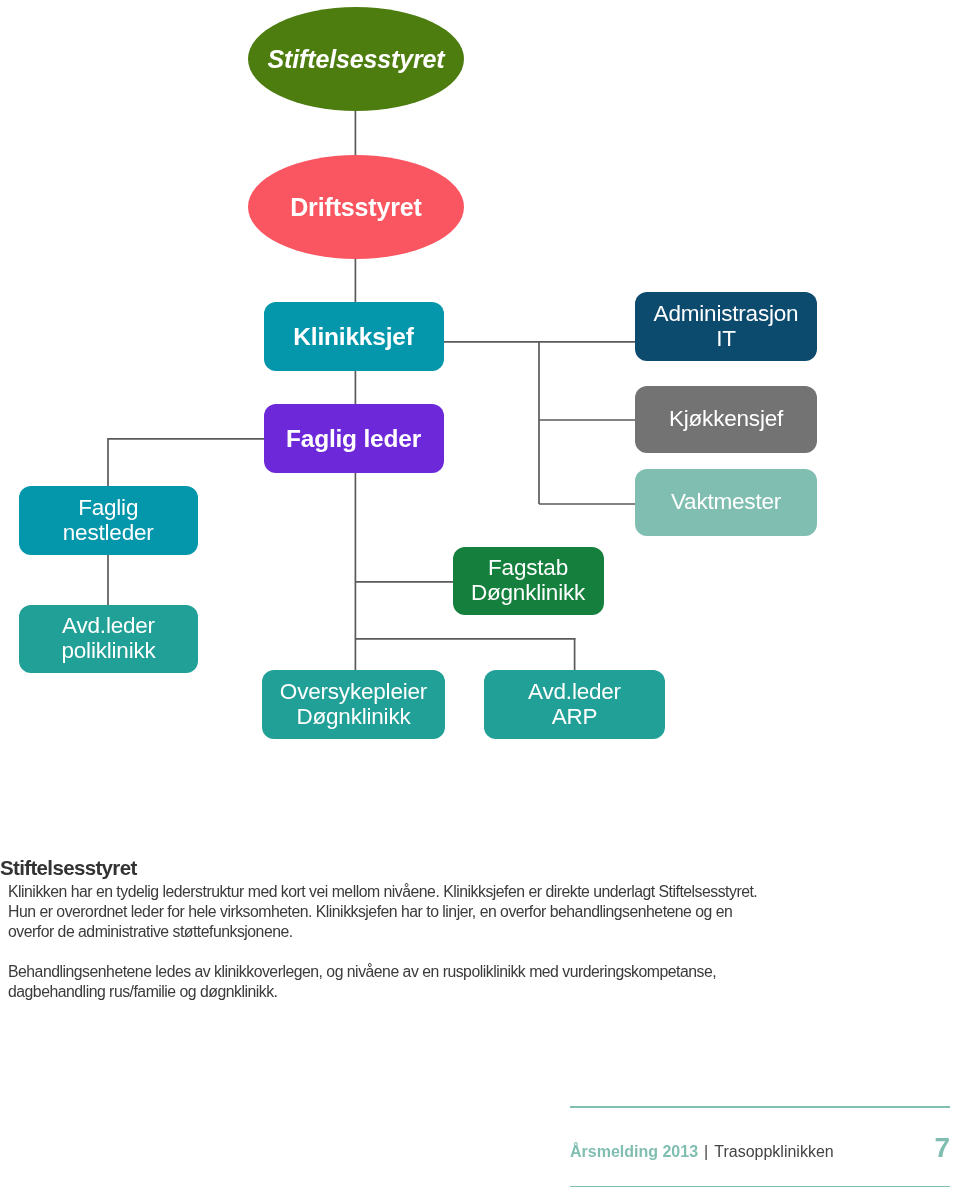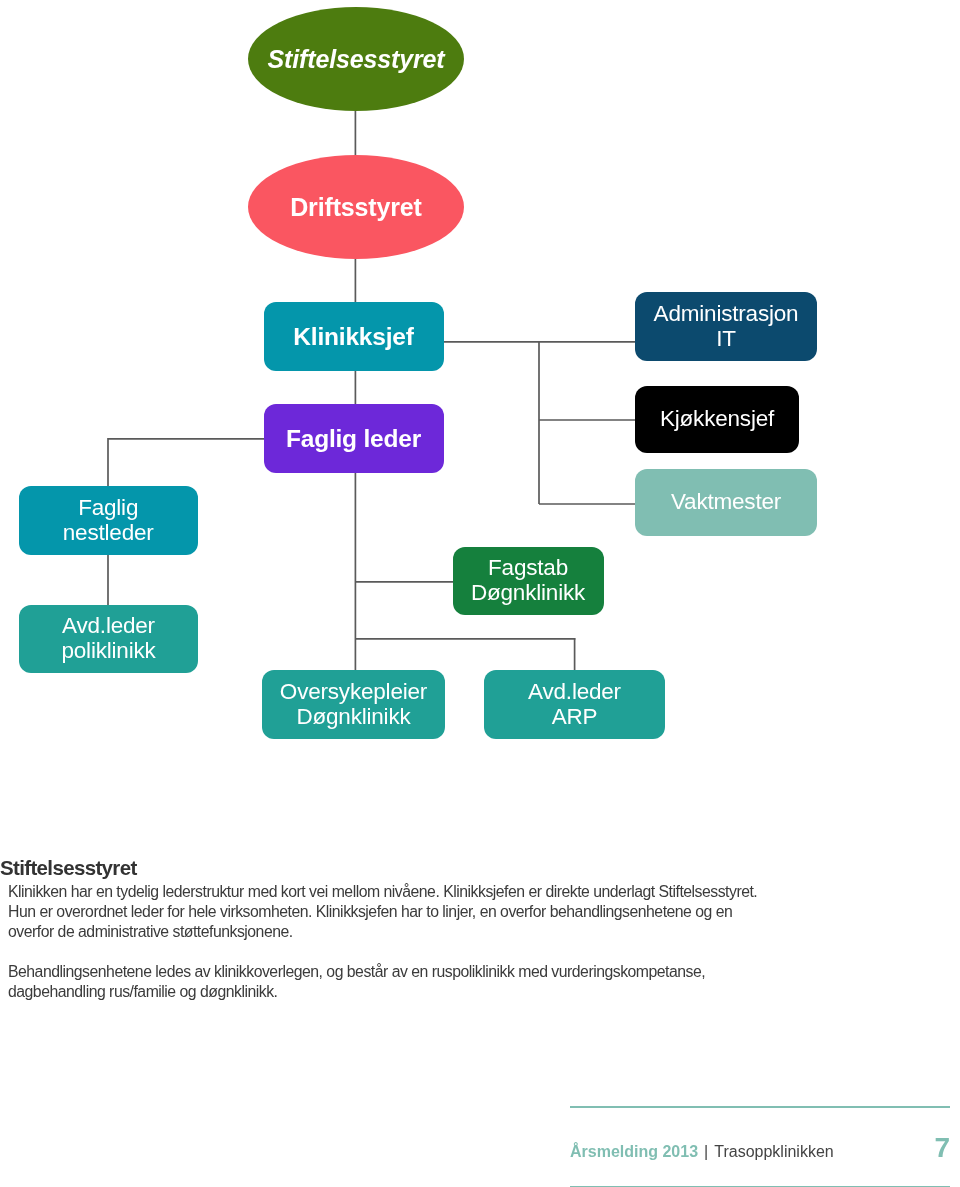--- a/index.html
+++ b/index.html
@@ -64,21 +64,21 @@
     <div class="node box reg" style="left:635px;top:292px;width:182px;height:69px;background:#0c4a6e;">
       <span>
         <span>Administrasjon</span><br><span>IT</span>
       </span>
     </div>
 
     <div class="node box bold" style="left:263.5px;top:404px;width:180px;height:69px;background:#6d28d9;">
       <span>Faglig leder</span>
     </div>
 
-    <div class="node box reg" style="left:635px;top:386px;width:164px;height:67px;background:#000000;">
+    <div class="node box reg" style="left:635px;top:386px;width:182px;height:67px;background:#737373;">
       <span>Kjøkkensjef</span>
     </div>
 
     <div class="node box reg" style="left:18.7px;top:486px;width:179px;height:69px;background:#0496AB;">
       <span>
         <span>Faglig</span><br><span>nestleder</span>
       </span>
     </div>
 
     <div class="node box reg" style="left:635px;top:469px;width:182px;height:67px;background:#80BEB2;">
@@ -106,21 +106,21 @@
     <div class="node box reg" style="left:484px;top:670px;width:181px;height:69px;background:#20A096;">
       <span>
         <span>Avd.leder</span><br><span>ARP</span>
       </span>
     </div>
   </div>
 
   <div class="textblock" style="top:856px;">
     <h2 class="section-title">Stiftelsesstyret</h2>
     <p class="body" style="margin-top:4px;width:756px;">Klinikken har en tydelig lederstruktur med kort vei mellom nivåene. Klinikksjefen er direkte underlagt Stiftelsesstyret. Hun er overordnet leder for hele virksomheten. Klinikksjefen har to linjer, en overfor behandlingsenhetene og en overfor de administrative støttefunksjonene.</p>
-    <p class="body" style="margin-top:20px;width:712px;">Behandlingsenhetene ledes av klinikkoverlegen, og består av en ruspoliklinikk med vurderingskompetanse, dagbehandling rus/familie og døgnklinikk.</p>
+    <p class="body" style="margin-top:20px;width:712px;">Behandlingsenhetene ledes av klinikkoverlegen, og nivåene av en ruspoliklinikk med vurderingskompetanse, dagbehandling rus/familie og døgnklinikk.</p>
   </div>
 
   <div class="footer" style="top:1106px;">
     <div class="rule"></div>
     <div class="fline" style="margin-top:24px;">
       <span class="fbrand">Årsmelding 2013</span>
       <span class="fsep" style="margin:0 6px;">|</span>
       <span class="fname">Trasoppklinikken</span>
       <span class="pageno">7</span>
     </div>

